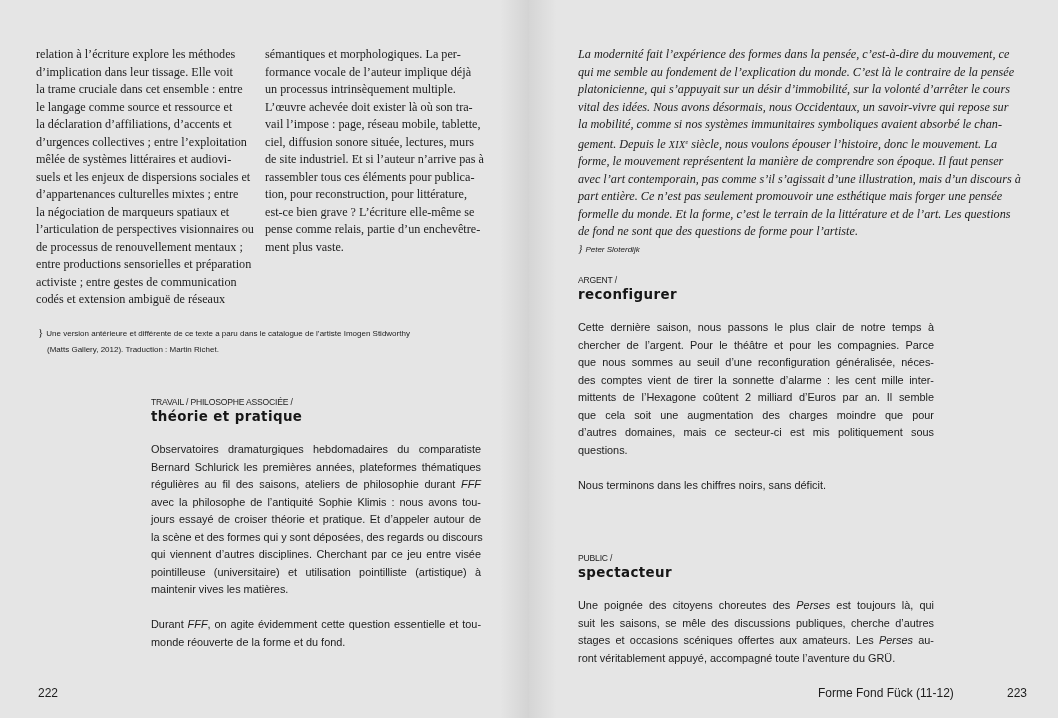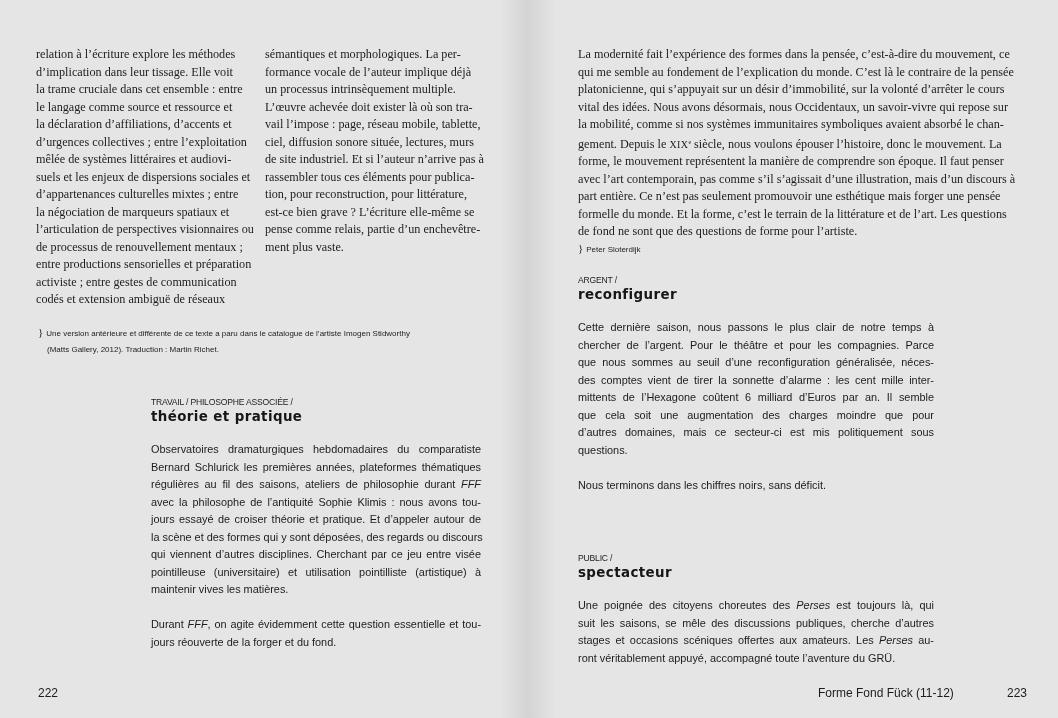--- a/index.html
+++ b/index.html
@@ -108,30 +108,30 @@
       <span class="line">avec la philosophe de l’antiquité Sophie Klimis : nous avons tou-</span>
       <span class="line">jours essayé de croiser théorie et pratique. Et d’appeler autour de</span>
       <span class="line">la scène et des formes qui y sont déposées, des regards ou discours</span>
       <span class="line">qui viennent d’autres disciplines. Cherchant par ce jeu entre visée</span>
       <span class="line">pointilleuse (universitaire) et utilisation pointilliste (artistique) à</span>
       <span class="line last">maintenir vives les matières.</span>
     </div>
     <div class="para-gap"></div>
     <div class="sans justify">
       <span class="line"><span>Durant </span><em>FFF</em><span>, on agite évidemment cette question essentielle et tou-</span></span>
-      <span class="line last">jours réouverte de la forger et du fond.</span>
+      <span class="line last">monde réouverte de la forme et du fond.</span>
     </div>
   </div>
 
   <div class="folio" style="left:38px;">222</div>
 </div>
 
 <div class="page page-right">
 
-  <div class="col serif" style="left:49px; top:46px; width:436px;">
+  <div class="col serif" style="left:49px; top:46px; width:436px;font-style:italic;">
     <span class="line">La modernité fait l’expérience des formes dans la pensée, c’est-à-dire du mouvement, ce</span>
     <span class="line">qui me semble au fondement de l’explication du monde. C’est là le contraire de la pensée</span>
     <span class="line">platonicienne, qui s’appuyait sur un désir d’immobilité, sur la volonté d’arrêter le cours</span>
     <span class="line">vital des idées. Nous avons désormais, nous Occidentaux, un savoir-vivre qui repose sur</span>
     <span class="line">la mobilité, comme si nos systèmes immunitaires symboliques avaient absorbé le chan-</span>
     <span class="line"><span>gement. Depuis le </span><span class="smallcaps" style="text-transform:uppercase;">xix</span><sup>e</sup><span> siècle, nous voulons épouser l’histoire, donc le mouvement. La</span></span>
     <span class="line">forme, le mouvement représentent la manière de comprendre son époque. Il faut penser</span>
     <span class="line">avec l’art contemporain, pas comme s’il s’agissait d’une illustration, mais d’un discours à</span>
     <span class="line">part entière. Ce n’est pas seulement promouvoir une esthétique mais forger une pensée</span>
     <span class="line">formelle du monde. Et la forme, c’est le terrain de la littérature et de l’art. Les questions</span>
@@ -141,21 +141,21 @@
 
   <div class="col" style="left:49px; top:274px; width:356px;">
     <div class="kicker">ARGENT /</div>
     <div class="section-title">reconfigurer</div>
     <div style="height:15px;"></div>
     <div class="sans justify">
       <span class="line">Cette dernière saison, nous passons le plus clair de notre temps à</span>
       <span class="line">chercher de l’argent. Pour le théâtre et pour les compagnies. Parce</span>
       <span class="line">que nous sommes au seuil d’une reconfiguration généralisée, néces-</span>
       <span class="line">des comptes vient de tirer la sonnette d’alarme : les cent mille inter-</span>
-      <span class="line">mittents de l’Hexagone coûtent 6 milliard d’Euros par an. Il semble</span>
+      <span class="line">mittents de l’Hexagone coûtent 2 milliard d’Euros par an. Il semble</span>
       <span class="line">que cela soit une augmentation des charges moindre que pour</span>
       <span class="line">d’autres domaines, mais ce secteur-ci est mis politiquement sous</span>
       <span class="line last">questions.</span>
     </div>
     <div class="para-gap"></div>
     <div class="sans">
       <span class="line">Nous terminons dans les chiffres noirs, sans déficit.</span>
     </div>
   </div>
 

